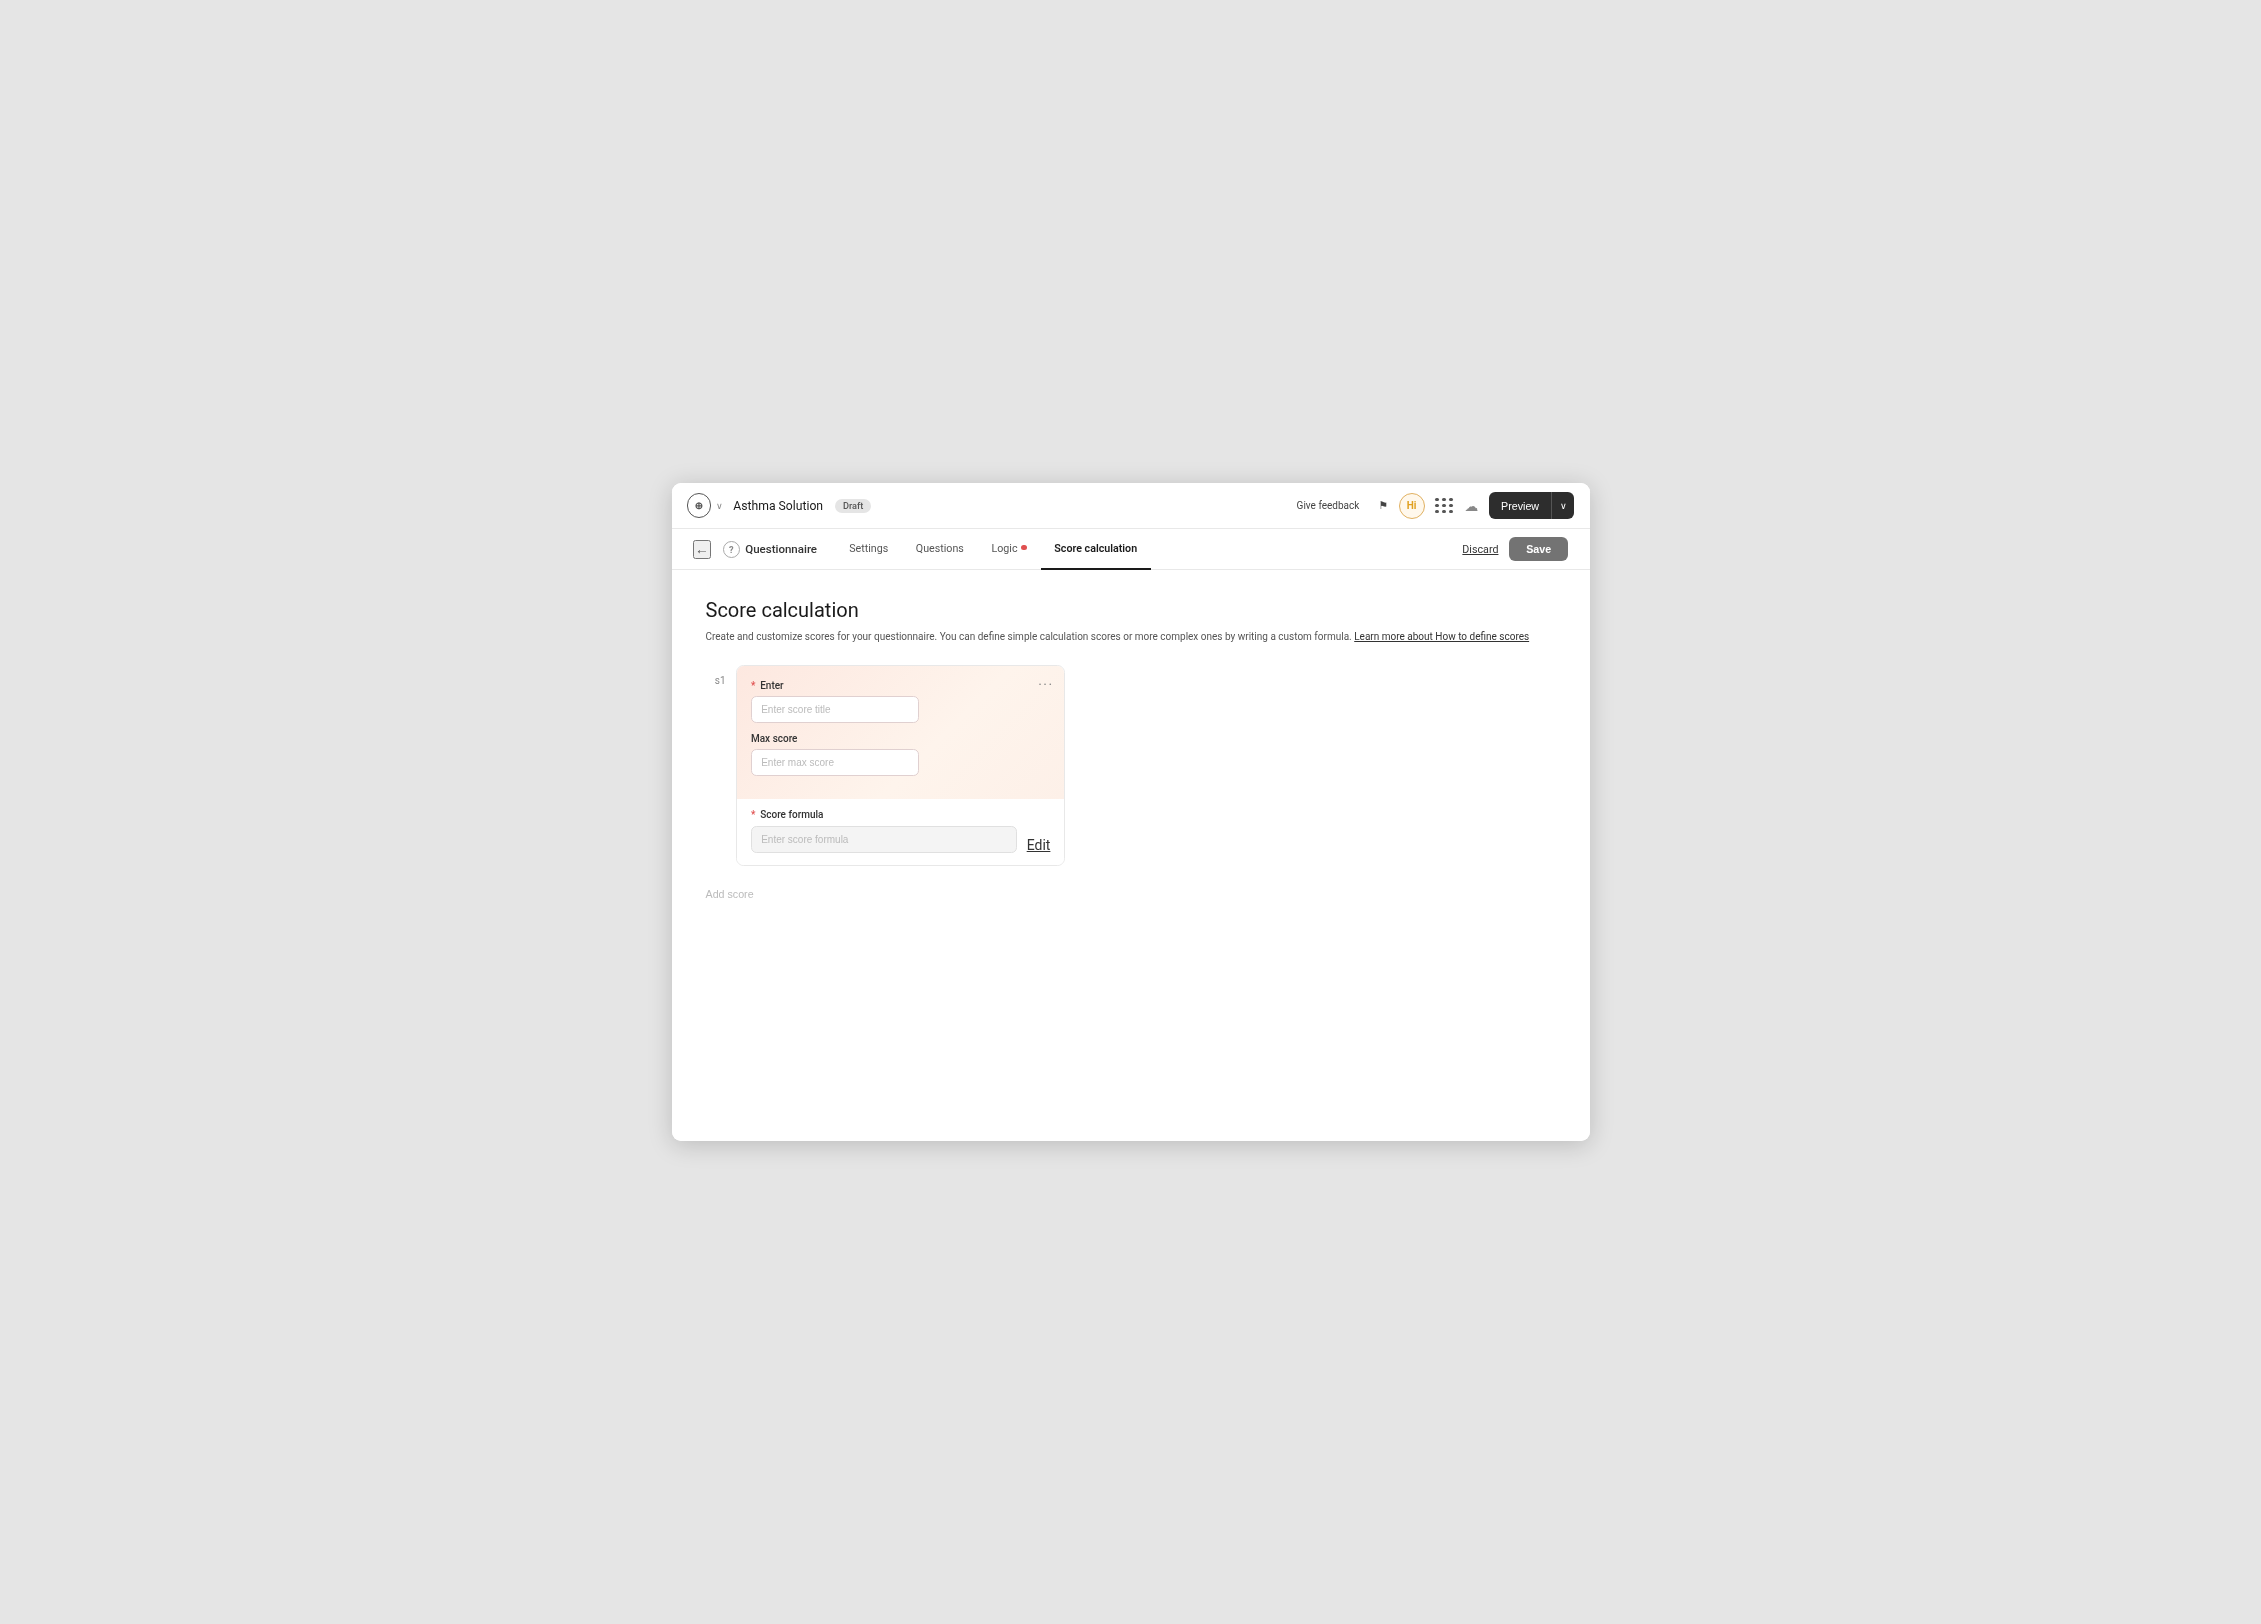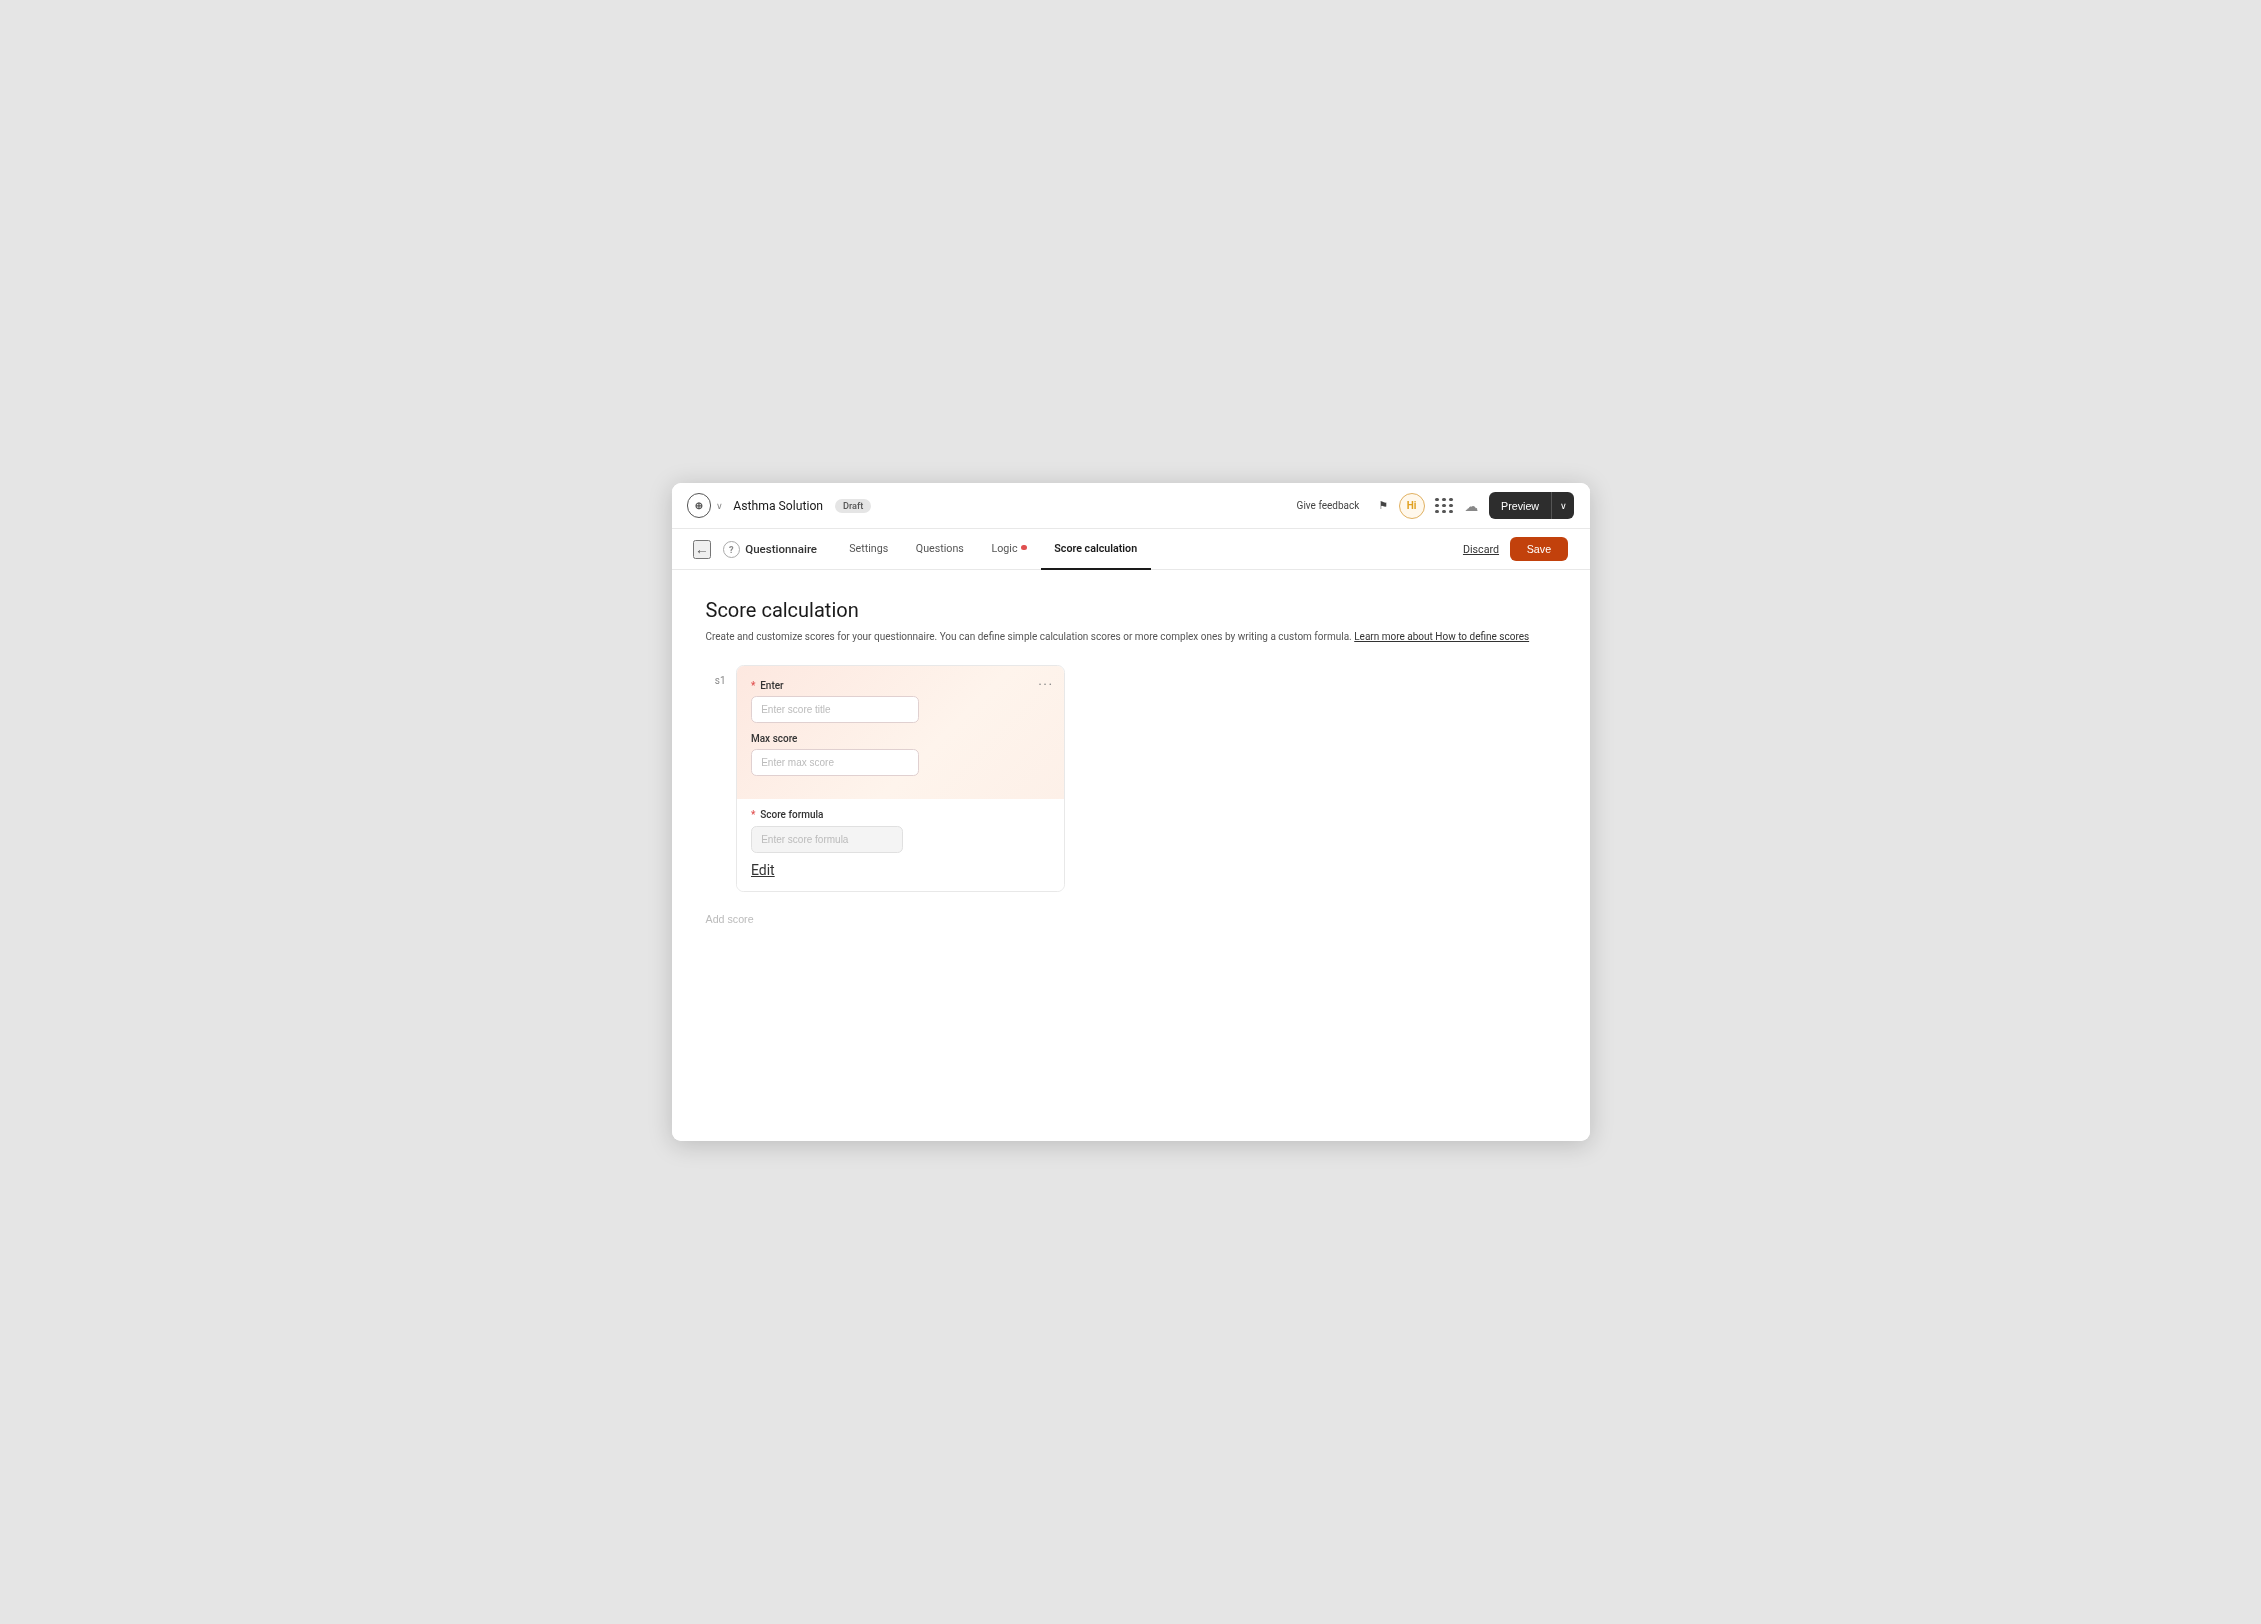--- a/index.html
+++ b/index.html
@@ -212,27 +212,27 @@
     }
     .nav-spacer { flex: 1; }
     .nav-discard {
       font-size: 10.7px;
       color: #333;
       cursor: pointer;
       text-decoration: underline;
       margin-right: 10.7px;
     }
     .nav-save-btn {
-      background: #c2410c;
+      background: #737373;
       color: #fff;
       border: none;
       padding: 6.1px 17px;
       border-radius: 6.1px;
       font-size: 10.7px;
-      font-weight: 400;
+      font-weight: 700;
       cursor: pointer;
     }
     
     .main {
       flex: 1;
       padding: 27.5px 34px;
       background: #fff;
       overflow-y: auto;
     }
     .page-title {
@@ -322,23 +322,22 @@
       color: #333;
       font-weight: 500;
       margin-bottom: 6.1px;
     }
     .score-formula-label .required {
       color: #e05050;
       margin-right: 2.3px;
     }
     .score-formula-row {
       display: flex;
-      align-items: flex-start;
+      align-items: flex-end;
       gap: 9.2px;
-      flex-direction: column;
     }
     .score-formula-input {
       background: #f4f4f4;
       border: 0.8px solid #e0e0e0;
       border-radius: 5.4px;
       padding: 6.9px 9.2px;
       font-size: 10px;
       color: #aaa;
       flex: 1;
       outline: none;

